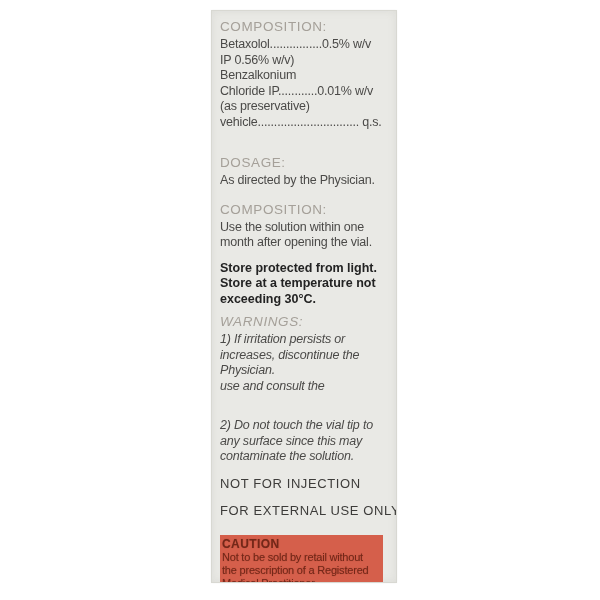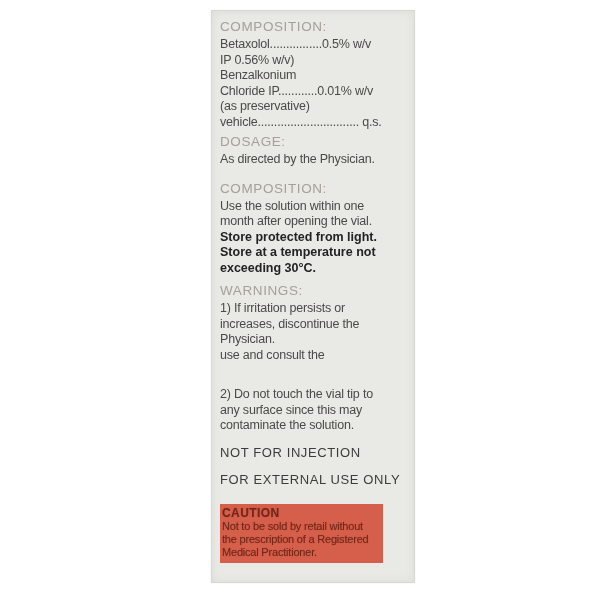--- a/index.html
+++ b/index.html
@@ -11,21 +11,21 @@
     width: 600px;
     height: 600px;
     background: #ffffff;
     font-family: "Liberation Sans", "DejaVu Sans", sans-serif;
     overflow: hidden;
   }
   .carton {
     position: absolute;
     left: 211px;
     top: 10px;
-    width: 204px;
+    width: 186px;
     height: 573px;
     box-sizing: border-box;
     background: #e9e9e5;
     border: 1px solid #d8d8d2;
     box-shadow: inset 0 0 8px rgba(110,110,100,0.10), 0 0 2px rgba(0,0,0,0.05);
     padding: 8px 5px 0 8px;
     overflow: hidden;
   }
   .heading {
     font-size: 13.5px;
@@ -35,24 +35,24 @@
     margin-bottom: 2px;
     white-space: nowrap;
   }
   .line {
     font-size: 12.5px;
     line-height: 15.5px;
     letter-spacing: -0.2px;
     color: #4b4a48;
     white-space: nowrap;
   }
-  .sec-dosage     { margin-top: 4px; }
+  .sec-dosage     { margin-top: 25px; }
   .sec-directions { margin-top: 13px; }
-  .sec-storage    { }
-  .sec-warnings   { margin-top: 7px; }
+  .sec-storage    { margin-top: 10px; }
+  .sec-warnings   { margin-top: 7px; font-style: italic; }
   .warn-para2     { margin-top: 24px; }
   .bold .line, .line.bold {
     font-weight: bold;
     color: #232323;
     letter-spacing: 0;
   }
   .statement {
     font-size: 13px;
     line-height: 15px;
     letter-spacing: 0.6px;

